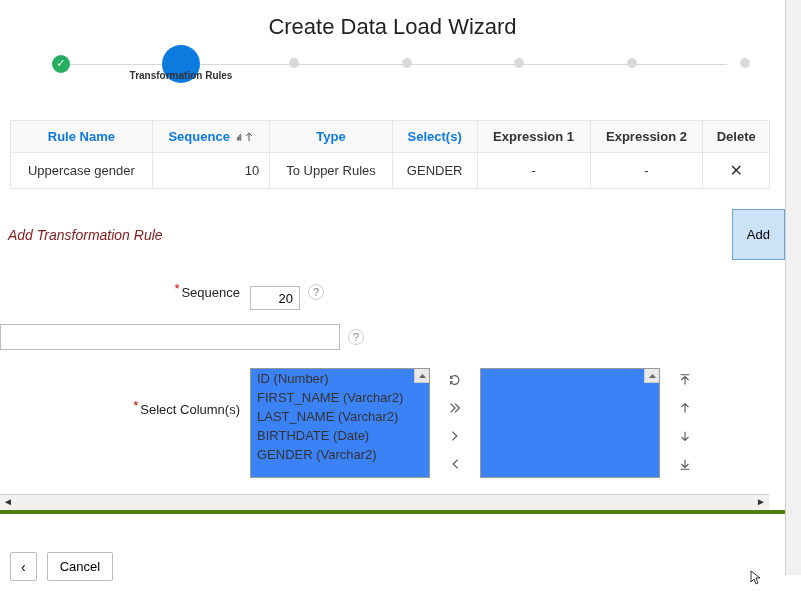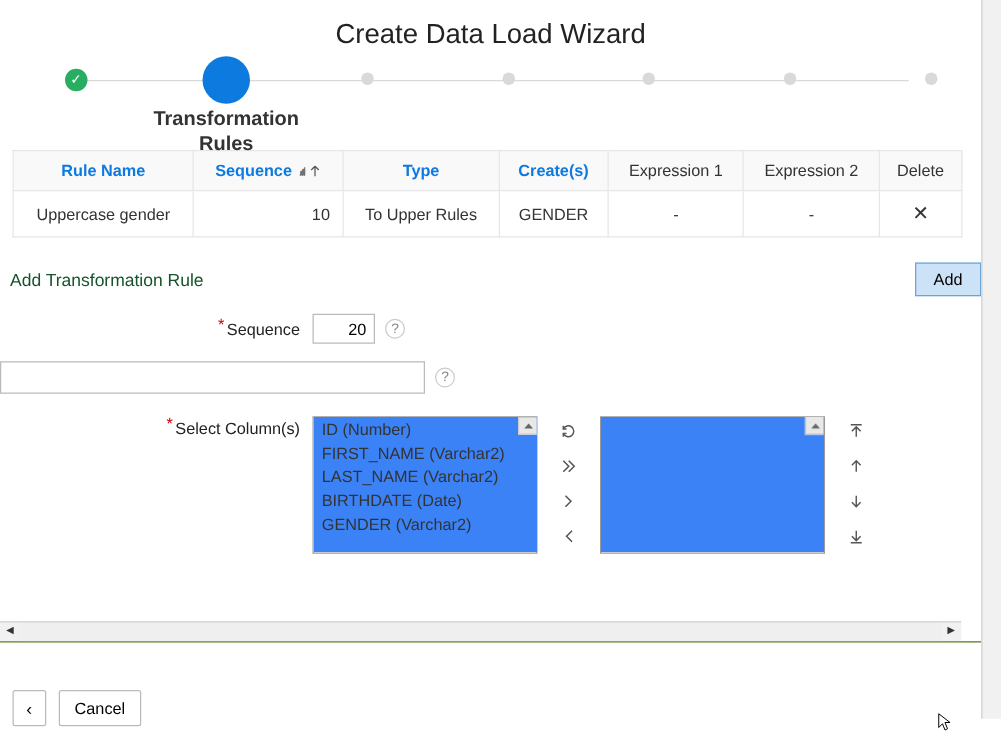--- a/index.html
+++ b/index.html
@@ -1,41 +1,41 @@
 <!DOCTYPE html>
 <html><head>
 <meta charset="utf-8">
 <style>
   * { box-sizing: border-box; margin: 0; padding: 0; }
   body { font-family: Arial, Helvetica, sans-serif; font-size: 13px; color: #333; background: #fff; width: 801px; height: 591px; overflow: hidden; position: relative; }
-  .scroll-area { width: 785px; height: 514px; overflow: hidden; border-bottom: 1px solid #4d7c0f; position: relative; }
+  .scroll-area { width: 785px; height: 514px; overflow: hidden; border-bottom: 4px solid #4d7c0f; position: relative; }
   .title { text-align: center; font-size: 22px; font-weight: 400; color: #222; padding: 14px 0 10px; }
   .wizard { position: relative; height: 60px; margin: 0 40px 10px 40px; }
   .wizard-line { position: absolute; top: 14px; left: 18px; right: 18px; height: 1px; background: #d9d9d9; }
   .wdot { position: absolute; top: 8px; width: 10px; height: 10px; border-radius: 50%; background: #d9d9d9; transform: translateX(-50%); }
   .wdot.done { width: 18px; height: 18px; top: 5px; background: #27ae60; }
   .wdot.done::after { content: "✓"; color: #fff; font-size: 11px; position: absolute; top: 2px; left: 4px; }
   .wdot.current { width: 38px; height: 38px; top: -5px; background: #0d7ae0; }
-  .step-label { position: absolute; top: 36px; text-align: center; font-size: 16px; font-weight: bold; color: #333; transform: translateX(-50%); width: 120px; line-height: 1.25; }
+  .step-label { position: absolute; top: 20px; text-align: center; font-size: 10px; font-weight: bold; color: #333; transform: translateX(-50%); width: 120px; line-height: 1.25; }
   .rules-table { width: 760px; margin: 6px 0 0 10px; border-collapse: collapse; }
   .rules-table th, .rules-table td { border: 1px solid #e6e6e6; padding: 8px 10px; font-size: 13px; text-align: center; background: #fff; }
   .rules-table th { background: #f9f9f9; color: #0d7ae0; font-weight: 600; text-align: center; }
-  .rules-table th.nolink { color: #333; font-weight: 400; text-align: center; }
+  .rules-table th.nolink { color: #333; font-weight: 700; text-align: center; }
   .rules-table td.del { text-align: center; font-size: 16px; cursor: pointer; }
   .sort-ind { display: inline-flex; align-items: flex-end; gap: 0; margin-left: 2px; font-size: 11px; position: relative; top: 1px;}
   .sort-ind svg { width: 8px; height: 10px; }
   .sort-ind .arrow { width: 10px; height: 10px; }
   .section-bar { display: flex; justify-content: space-between; align-items: center; margin: 20px 0 8px 8px; }
-  .section-title { font-size: 14px; color: #14532d; }
-  .add-btn { border: 1px solid #6ba5d8; background: #cce2f7; padding: 5px 14px; font-size: 13px; cursor: pointer; margin-right: 0; }
+  .section-title { font-size: 14px; color: #7f1d1d; font-style: italic; }
+  .add-btn { border: 1px solid #6ba5d8; background: #cce2f7; padding: 17px 14px; font-size: 13px; cursor: pointer; margin-right: 0; }
   .form-row { display: flex; align-items: center; margin: 14px 0 0 0; }
   .form-label { width: 250px; text-align: right; padding-right: 10px; font-size: 13px; color: #222; position: relative; }
   .req { color: #c00; position: relative; top: -4px; margin-right: 2px; font-size: 13px; }
   .form-ctl { display: flex; align-items: center; gap: 8px; }
-  input.num { width: 50px; height: 24px; border: 1px solid #bbb; text-align: right; padding: 0 6px; font-size: 13px; }
+  input.num { width: 50px; height: 24px; border: 1px solid #bbb; text-align: right; padding: 0 6px; font-size: 13px; margin-top: 12px; }
   input.text { width: 340px; height: 26px; border: 1px solid #bbb; padding: 0 6px; font-size: 13px; }
   .help { width: 16px; height: 16px; border: 1px solid #ccc; border-radius: 50%; text-align: center; line-height: 14px; font-size: 11px; color: #888; cursor: pointer; }
 
   .shuttle { display: flex; align-items: stretch; }
   .listbox { width: 180px; height: 110px; border: 1px solid #999; overflow-y: auto; background: #3b82f6; position: relative; }
   .listbox .scroll-corner { position: absolute; right: 0; top: 0; width: 15px; height: 14px; background: #e8e8e8; border-left:1px solid #ccc; border-bottom:1px solid #ccc; }
   .listbox .scroll-corner svg { width: 15px; height: 14px; display:block; }
   .listbox-item { padding: 2px 6px; font-size: 13px; cursor: pointer; white-space: nowrap; }
   .shuttle-ctrls { display: flex; flex-direction: column; justify-content: flex-start; gap: 6px; padding: 0 12px; }
   .ctrl-btn { width: 26px; height: 22px; border: none; background: none; text-align: center; cursor: pointer; color: #555; font-size: 14px; }
@@ -80,21 +80,21 @@
           <span class="sort-ind">
             <svg viewBox="0 0 10 10">
                 <path d="M1 9h1V5h1v4h1V3h1v6h1V1" stroke="#555" stroke-width="1" fill="none"></path>
               </svg>
             <svg class="arrow" viewBox="0 0 10 10">
                 <path d="M5 1 L5 9 M5 1 L2 4 M5 1 L8 4" stroke="#555" stroke-width="1" fill="none"></path>
               </svg>
           </span>
         </th>
         <th>Type</th>
-        <th>Create(s)</th>
+        <th>Select(s)</th>
         <th class="nolink">Expression 1</th>
         <th class="nolink">Expression 2</th>
         <th class="nolink">Delete</th>
       </tr>
     </thead>
     <tbody id="rules-body">
         <tr>
           <td>Uppercase gender</td>
           <td style="text-align:right">10</td>
           <td>To Upper Rules</td>
@@ -120,21 +120,21 @@
   </div>
 
   <div class="form-row">
     <div class="form-ctl">
       <input class="text" value="" style="">
       <span class="help">?</span>
     </div>
   </div>
 
   <div class="form-row" style="align-items:flex-start; margin-top:18px;">
-    <div class="form-label" style="padding-top:2px;"><span class="req">*</span><span>Select Column(s)</span></div>
+    <div class="form-label" style="padding-top:2px;margin-top:32px;"><span class="req">*</span><span>Select Column(s)</span></div>
     <div class="shuttle">
       <div class="listbox" id="avail-list">
         <div class="scroll-corner">
             <svg viewBox="0 0 15 14">
               <path d="M4 9 L7.5 5 L11 9 Z" fill="#666"></path>
             </svg>
           </div>
       <div class="listbox-item">ID (Number)</div>
           <div class="listbox-item">FIRST_NAME (Varchar2)</div>
           <div class="listbox-item">LAST_NAME (Varchar2)</div>

